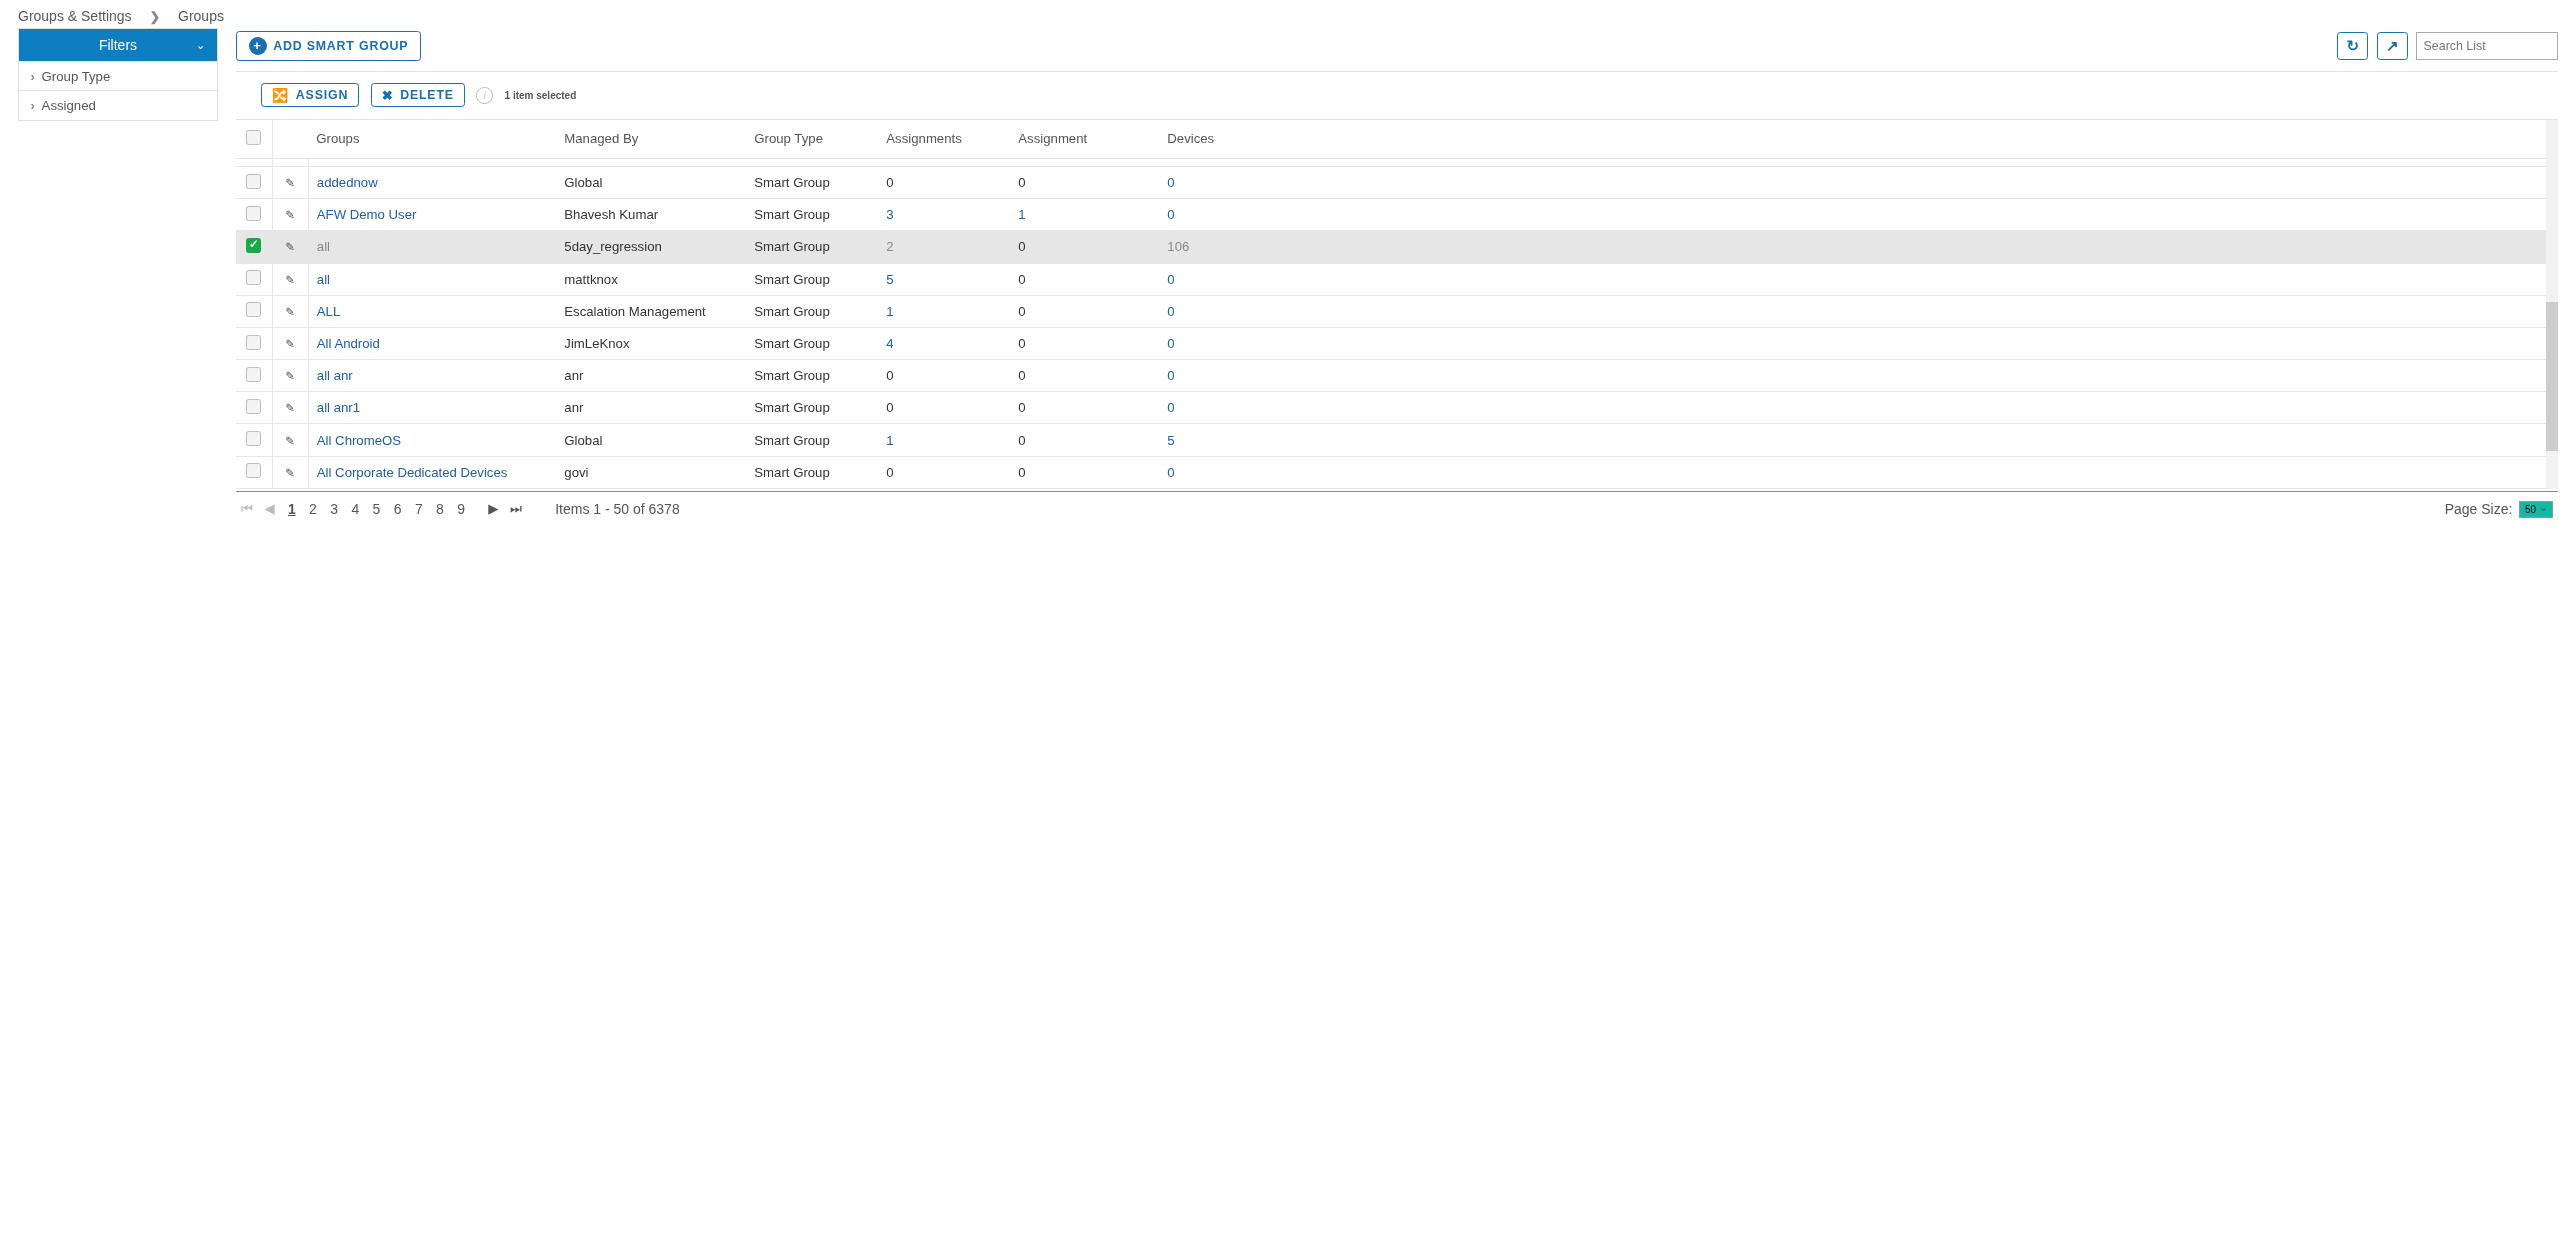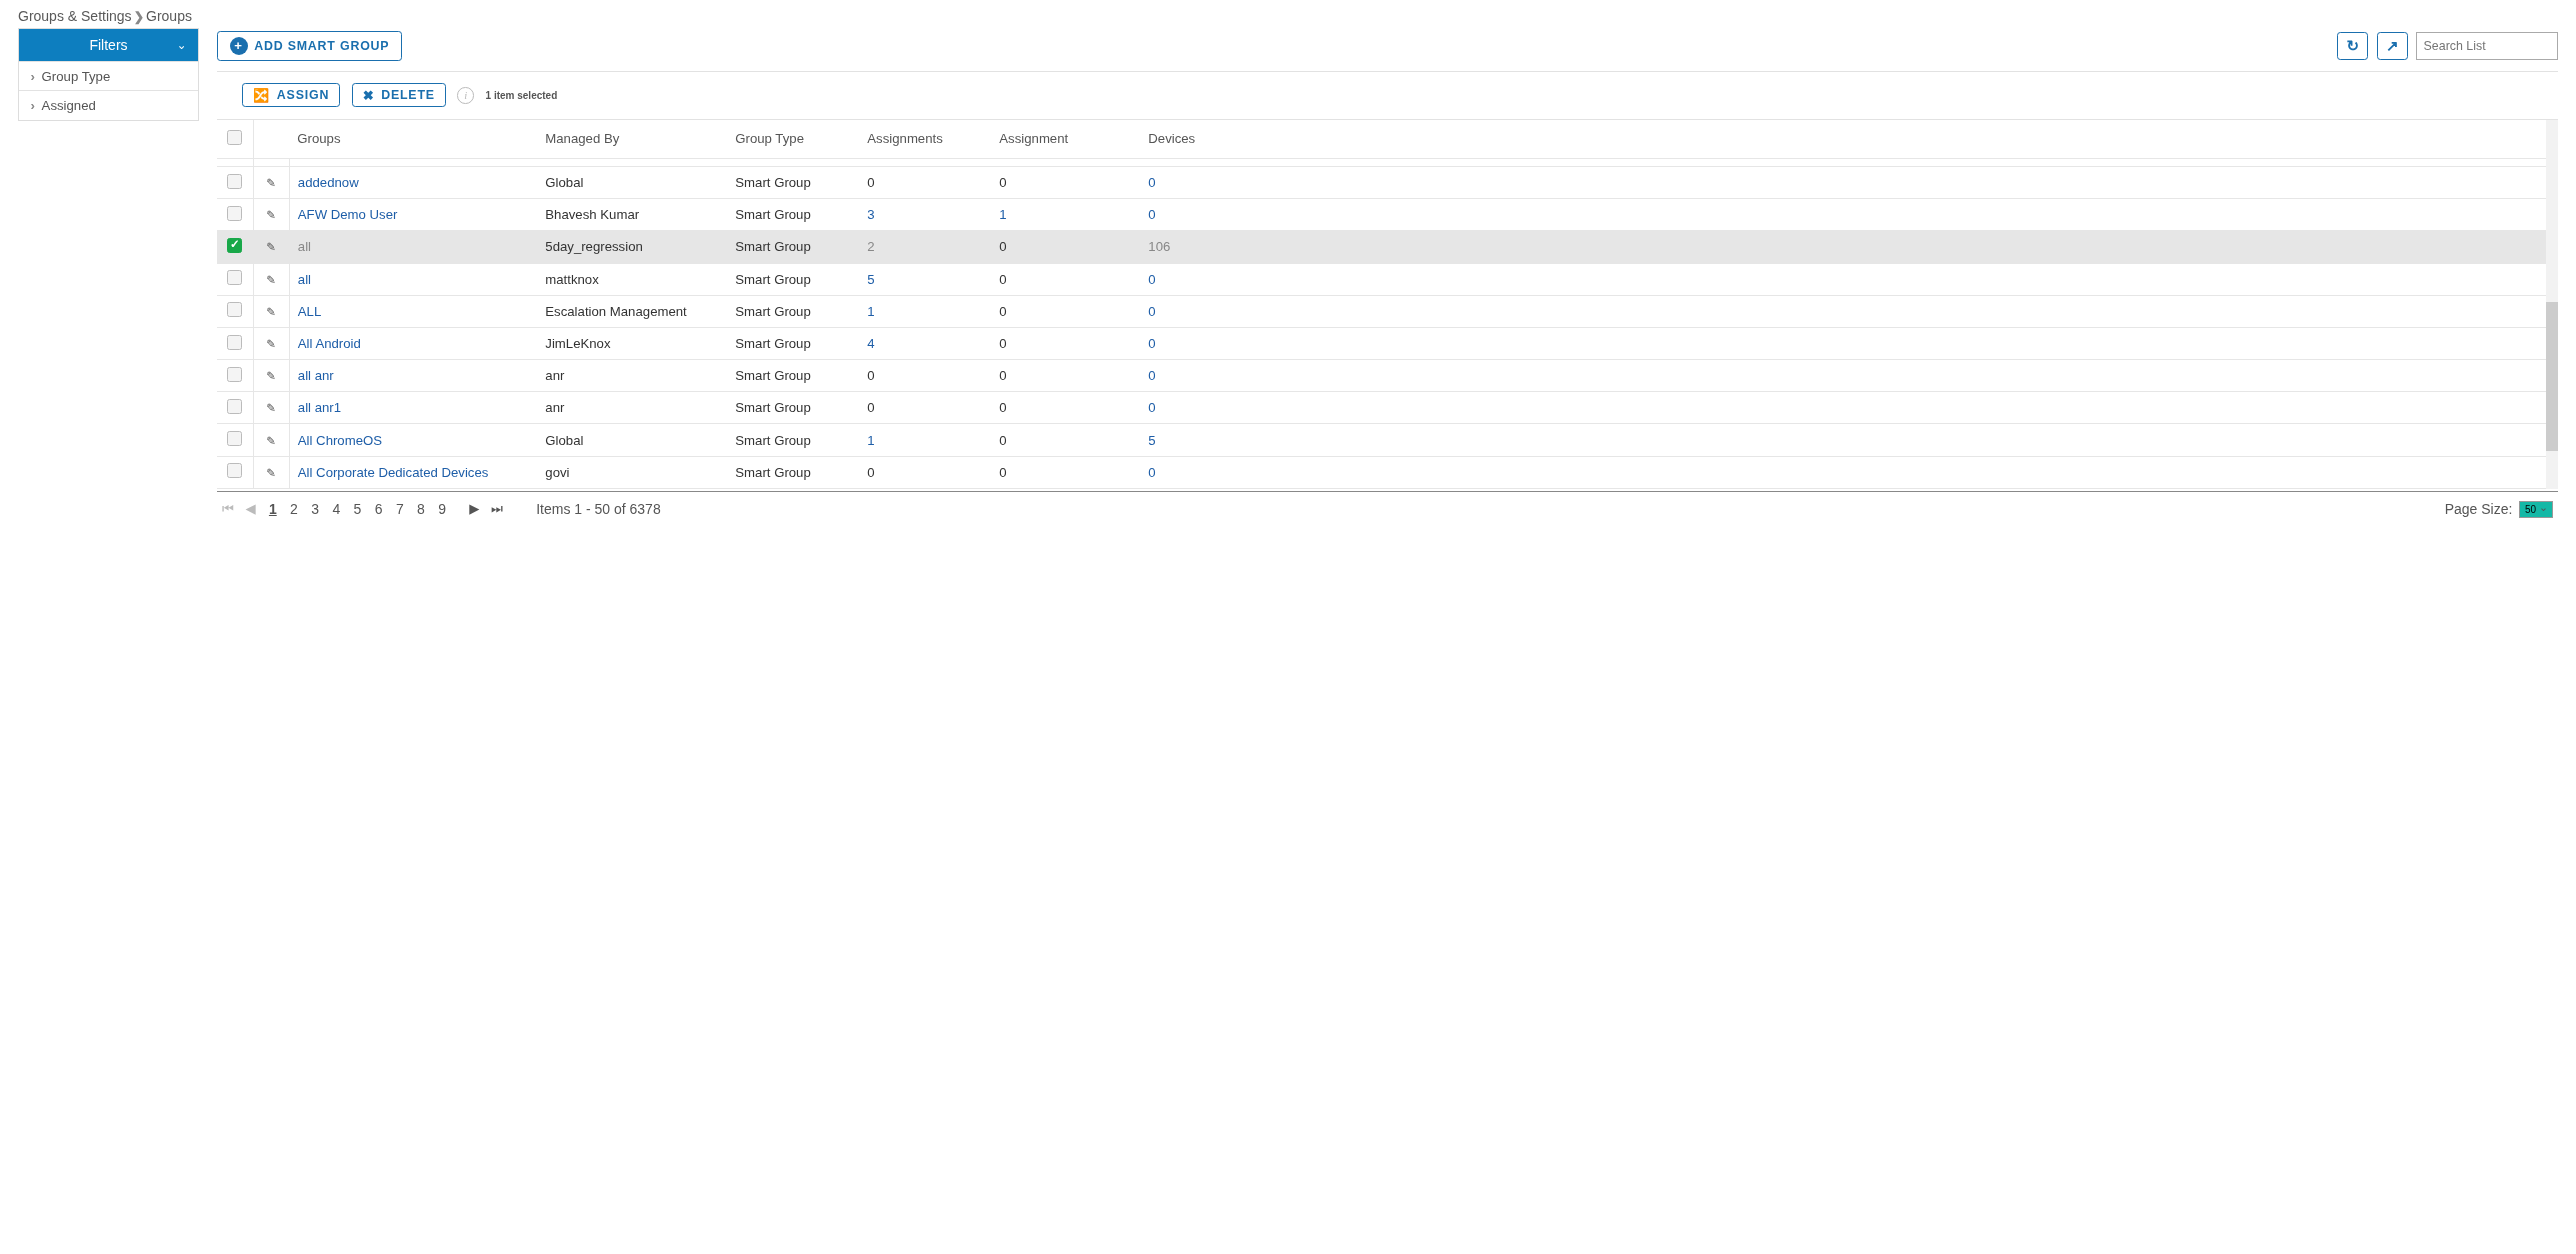--- a/index.html
+++ b/index.html
@@ -1,32 +1,32 @@
 <!DOCTYPE html>
 <html style="font-size:13.2px"><head>
 <meta charset="utf-8">
 <style>
 * { box-sizing: border-box; margin: 0; padding: 0; }
 body { font-family: "Segoe UI", Arial, sans-serif; color: #333; background: #fff; font-size: 12.4px; }
 .container { width: 100%; }
 
 
-.breadcrumb { display: flex; align-items: center; gap: 2px; padding: 8.3px 18px 3.3px; color: #6b6b6b; font-size: 14px; }
+.breadcrumb { display: flex; align-items: center; gap: 18px; padding: 8.3px 18px 3.3px; color: #6b6b6b; font-size: 14px; }
 .breadcrumb .crumb { color: #595959; }
 .breadcrumb .chev { font-size: 12.4px; color: #888; font-weight: bold; }
 
 
 .title-row { display: flex; justify-content: space-between; align-items: center; padding: 0 18px 8.3px; }
 .page-title { font-size: 28px; font-weight: 300; color: #444; letter-spacing: 0.4px; }
 .title-icons { display: flex; gap: 6.6px; font-size: 16.5px; color: #2f6aa0; }
 .title-icons span { cursor: pointer; }
 
 
 .main { display: flex; align-items: flex-start; padding: 0 18px 10px; gap: 18px; }
-.sidebar { width: 181px; flex-shrink: 0; border: 0.8px solid #ddd; }
+.sidebar { width: 200px; flex-shrink: 0; border: 0.8px solid #ddd; }
 .sidebar-header { background: #0d7ebf; color: #fff; display: flex; justify-content: center; align-items: center; position: relative; padding: 8.3px 11.6px; font-size: 14px; }
 .sidebar-header .chev-down { position: absolute; right: 11.6px; font-size: 11.6px; }
 .sidebar-item { border-top: 0.8px solid #e2e2e2; padding: 6.6px 11.6px; font-size: 13.2px; color: #555; display: flex; align-items: center; gap: 6.6px; cursor: pointer; }
 .sidebar-item::before { content: "›"; color: #888; font-weight: bold; }
 
 .content { flex: 1; min-width: 0; }
 
 
 .toolbar-top { display: flex; justify-content: space-between; align-items: center; padding: 3.3px 0 10px; border-bottom: 0.8px solid #e2e2e2; }
 .toolbar-left, .toolbar-right { display: flex; align-items: center; gap: 8.3px; }

